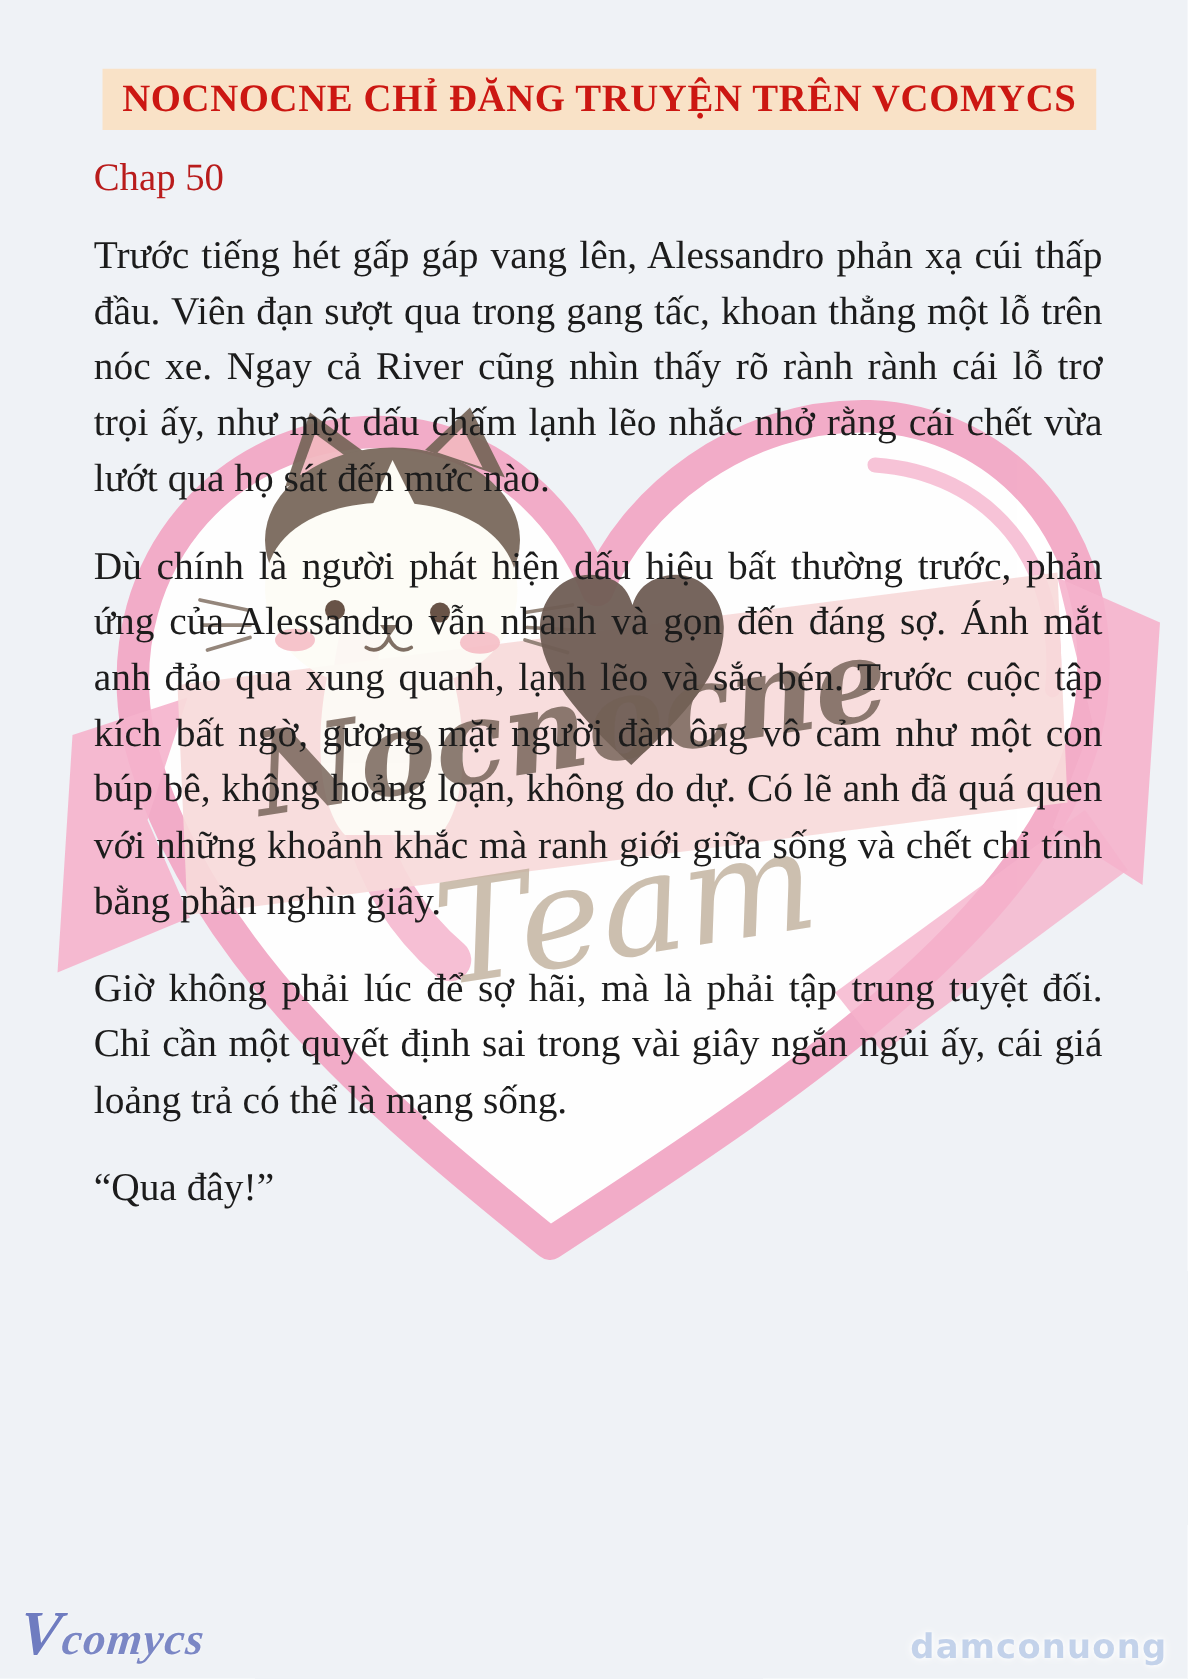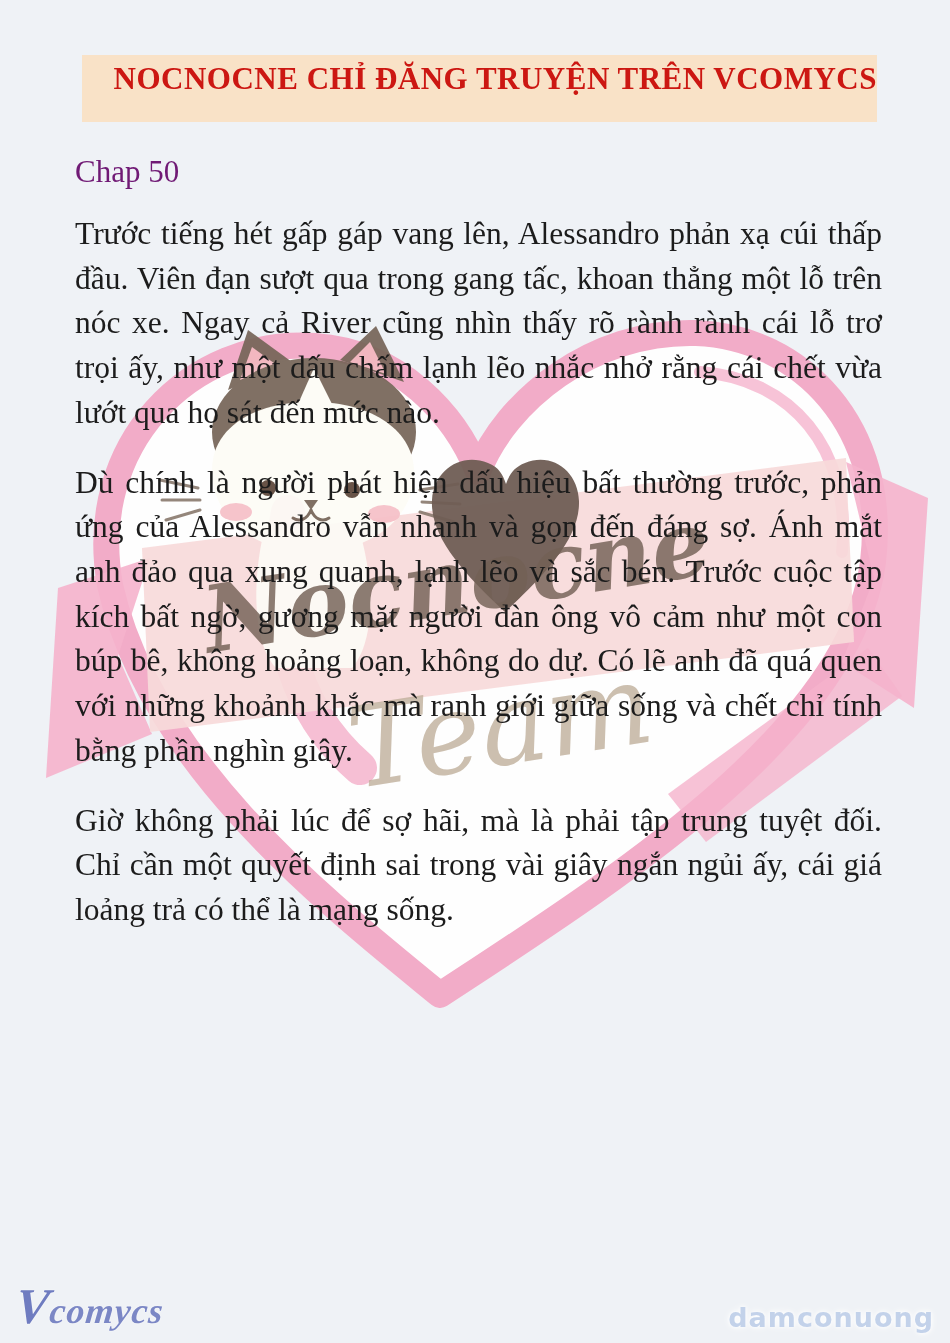--- a/index.html
+++ b/index.html
@@ -22,32 +22,32 @@
     left: 0; top: 0;
     width: 950px; height: 1343px;
     z-index: 1;
     padding: 55px 68px 0 75px;
     box-sizing: border-box;
   }
   .notice {
     background: #f9e2c7;
     color: #cc1712;
     font-weight: bold;
-    text-align: right;
+    text-align: center;
     font-size: 31px;
     letter-spacing: 0.5px;
     line-height: 1.0;
-    padding: 8px 0 28px;
+    padding: 8px 0 10px;
     width: 795px;
     margin-left: 7px;
   }
   .chap {
-    margin-top: 32px;
+    margin-top: 20px;
     font-size: 31px;
-    color: #701a75;
+    color: #b91c1c;
   }
   .para {
     font-size: 31.5px;
     line-height: 1.42;
     text-align: justify;
     color: #1c1c1c;
     margin: 0;
     margin-top: 25px;
     width: 807px;
   }
@@ -128,18 +128,19 @@
   </svg>
 
   <div class="content">
     <div class="notice">NOCNOCNE CHỈ ĐĂNG TRUYỆN TRÊN VCOMYCS</div>
 
     <div class="chap">Chap 50</div>
 
     <p class="para">Trước tiếng hét gấp gáp vang lên, Alessandro phản xạ cúi thấp đầu. Viên đạn sượt qua trong gang tấc, khoan thẳng một lỗ trên nóc xe. Ngay cả River cũng nhìn thấy rõ rành rành cái lỗ trơ trọi ấy, như một dấu chấm lạnh lẽo nhắc nhở rằng cái chết vừa lướt qua họ sát đến mức nào.</p>
     <p class="para">Dù chính là người phát hiện dấu hiệu bất thường trước, phản ứng của Alessandro vẫn nhanh và gọn đến đáng sợ. Ánh mắt anh đảo qua xung quanh, lạnh lẽo và sắc bén. Trước cuộc tập kích bất ngờ, gương mặt người đàn ông vô cảm như một con búp bê, không hoảng loạn, không do dự. Có lẽ anh đã quá quen với những khoảnh khắc mà ranh giới giữa sống và chết chỉ tính bằng phần nghìn giây.</p>
     <p class="para">Giờ không phải lúc để sợ hãi, mà là phải tập trung tuyệt đối. Chỉ cần một quyết định sai trong vài giây ngắn ngủi ấy, cái giá loảng trả có thể là mạng sống.</p>
+    <p class="para">“Qua đây!”</p>
   </div>
 
   <span class="vcomycs-logo">Vcomycs</span>
   <span class="credit">damconuong</span>
 
 </div>
 
 </body></html>

